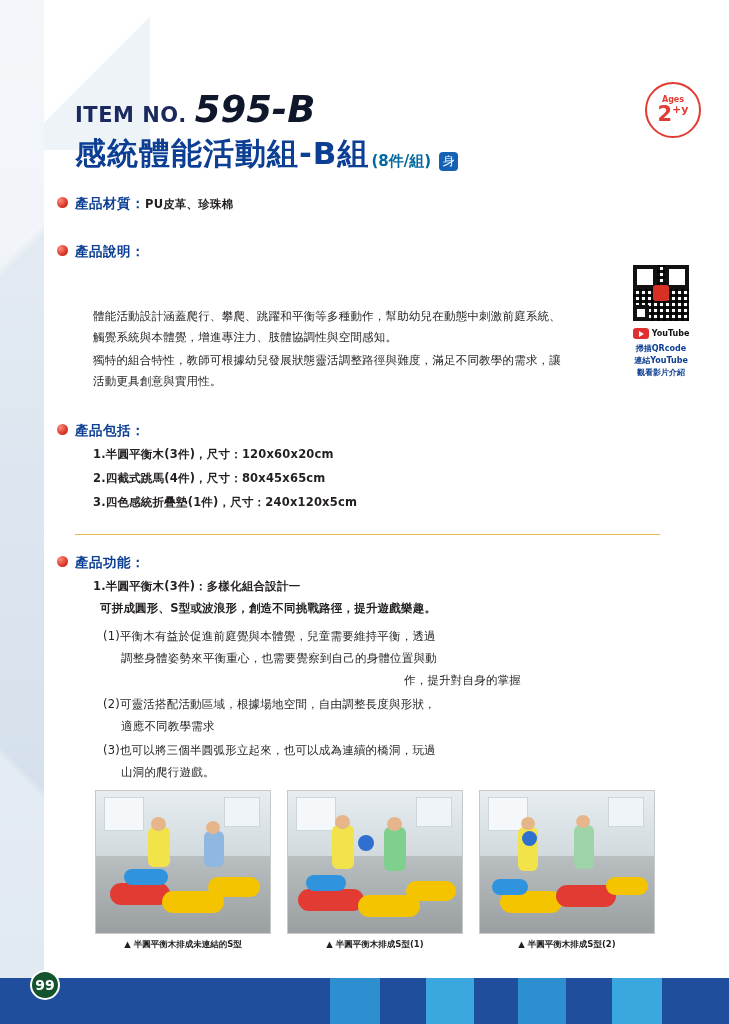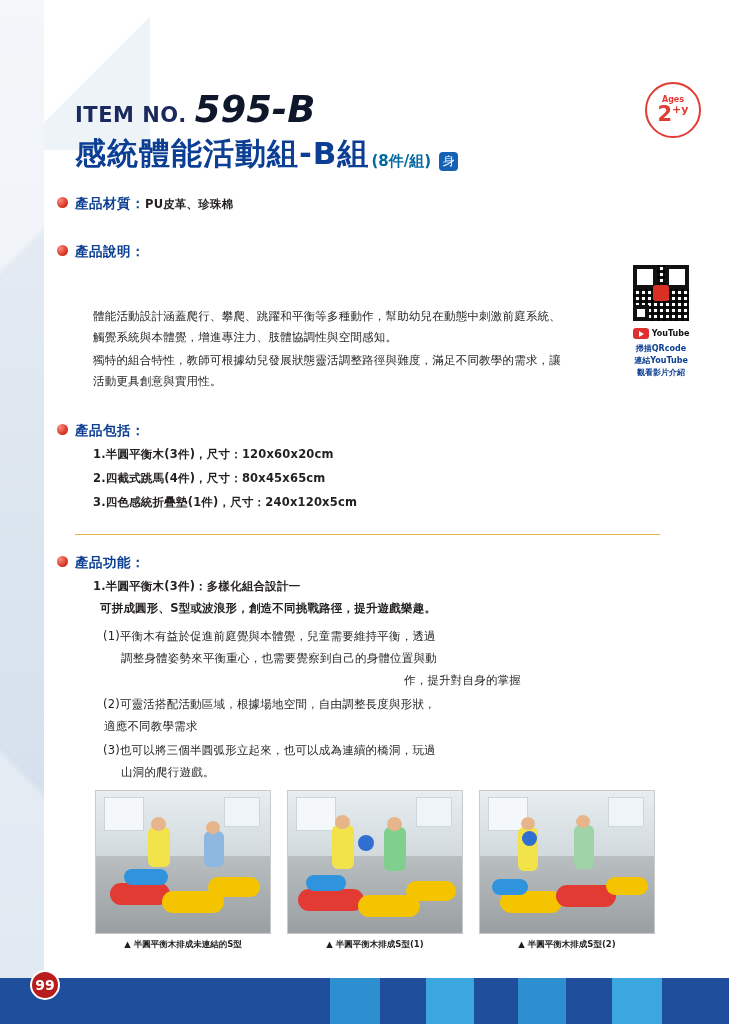--- a/index.html
+++ b/index.html
@@ -33,21 +33,21 @@
   }
   
   .bottom-bar {
     position:absolute; left:0; bottom:0; width:729px; height:46px;
     background:#1f4e9c;
   }
   .bottom-bar .seg { position:absolute; top:0; height:46px; }
   .page-num {
     position:absolute; left:30px; bottom:24px;
     width:30px; height:30px; border-radius:50%;
-    background:#b91c1c; color:#ffffff;
+    background:#14532d; color:#ffffff;
     font-size:14px; font-weight:bold;
     display:flex; align-items:center; justify-content:center;
     border:2px solid #ffffff;
     z-index: 5;
   }
 
   
   .item-line {
     position:absolute; left:75px; top:88px;
     display:flex; align-items:baseline; gap:8px;
@@ -239,21 +239,21 @@
 
   <div class="sec body-text" style="top:626px; left:103px; width:400px;">
     <span>(1)</span><span>平衡木有益於促進前庭覺與本體覺，兒童需要維持平衡，透過</span>
   </div>
   <div class="sec body-text" style="top:648px; left:121px; width:400px;">調整身體姿勢來平衡重心，也需要覺察到自己的身體位置與動</div>
   <div class="sec body-text" style="top:670px; left:121px; width:400px;text-align:right;">作，提升對自身的掌握</div>
 
   <div class="sec body-text" style="top:694px; left:103px; width:400px;">
     <span>(2)</span><span>可靈活搭配活動區域，根據場地空間，自由調整長度與形狀，</span>
   </div>
-  <div class="sec body-text" style="top:716px; left:104px; width:400px;">適應不同教學需求</div>
+  <div class="sec body-text" style="top:716px; left:121px; width:400px;">適應不同教學需求</div>
 
   <div class="sec body-text" style="top:740px; left:103px; width:400px;">
     <span>(3)</span><span>也可以將三個半圓弧形立起來，也可以成為連續的橋洞，玩過</span>
   </div>
   <div class="sec body-text" style="top:762px; left:121px; width:400px;">山洞的爬行遊戲。</div>
 
 
   <div class="photos">
 
     <div class="photo-card">

